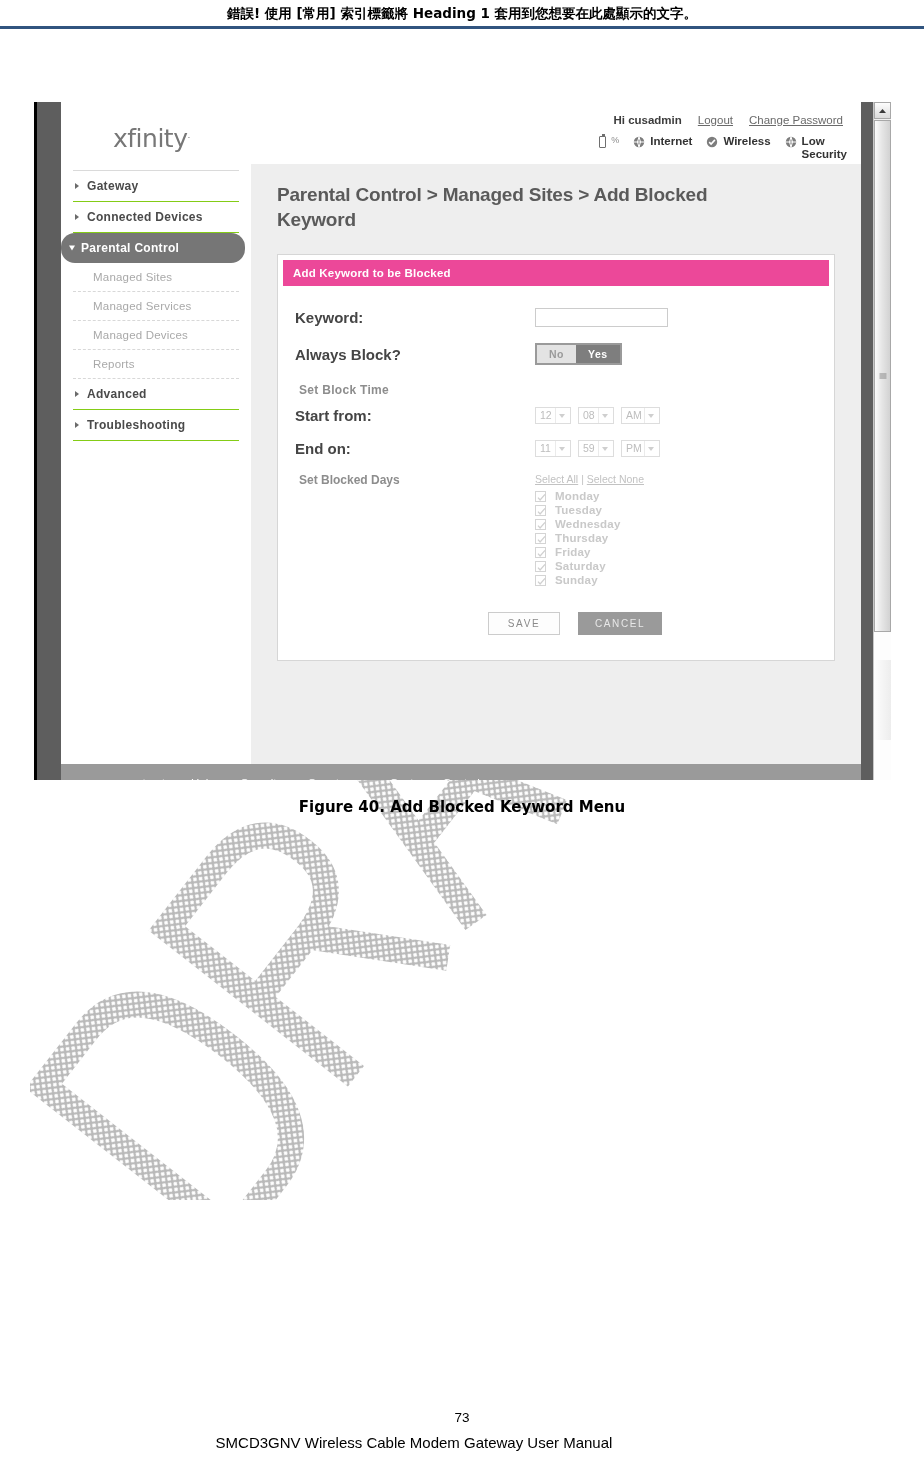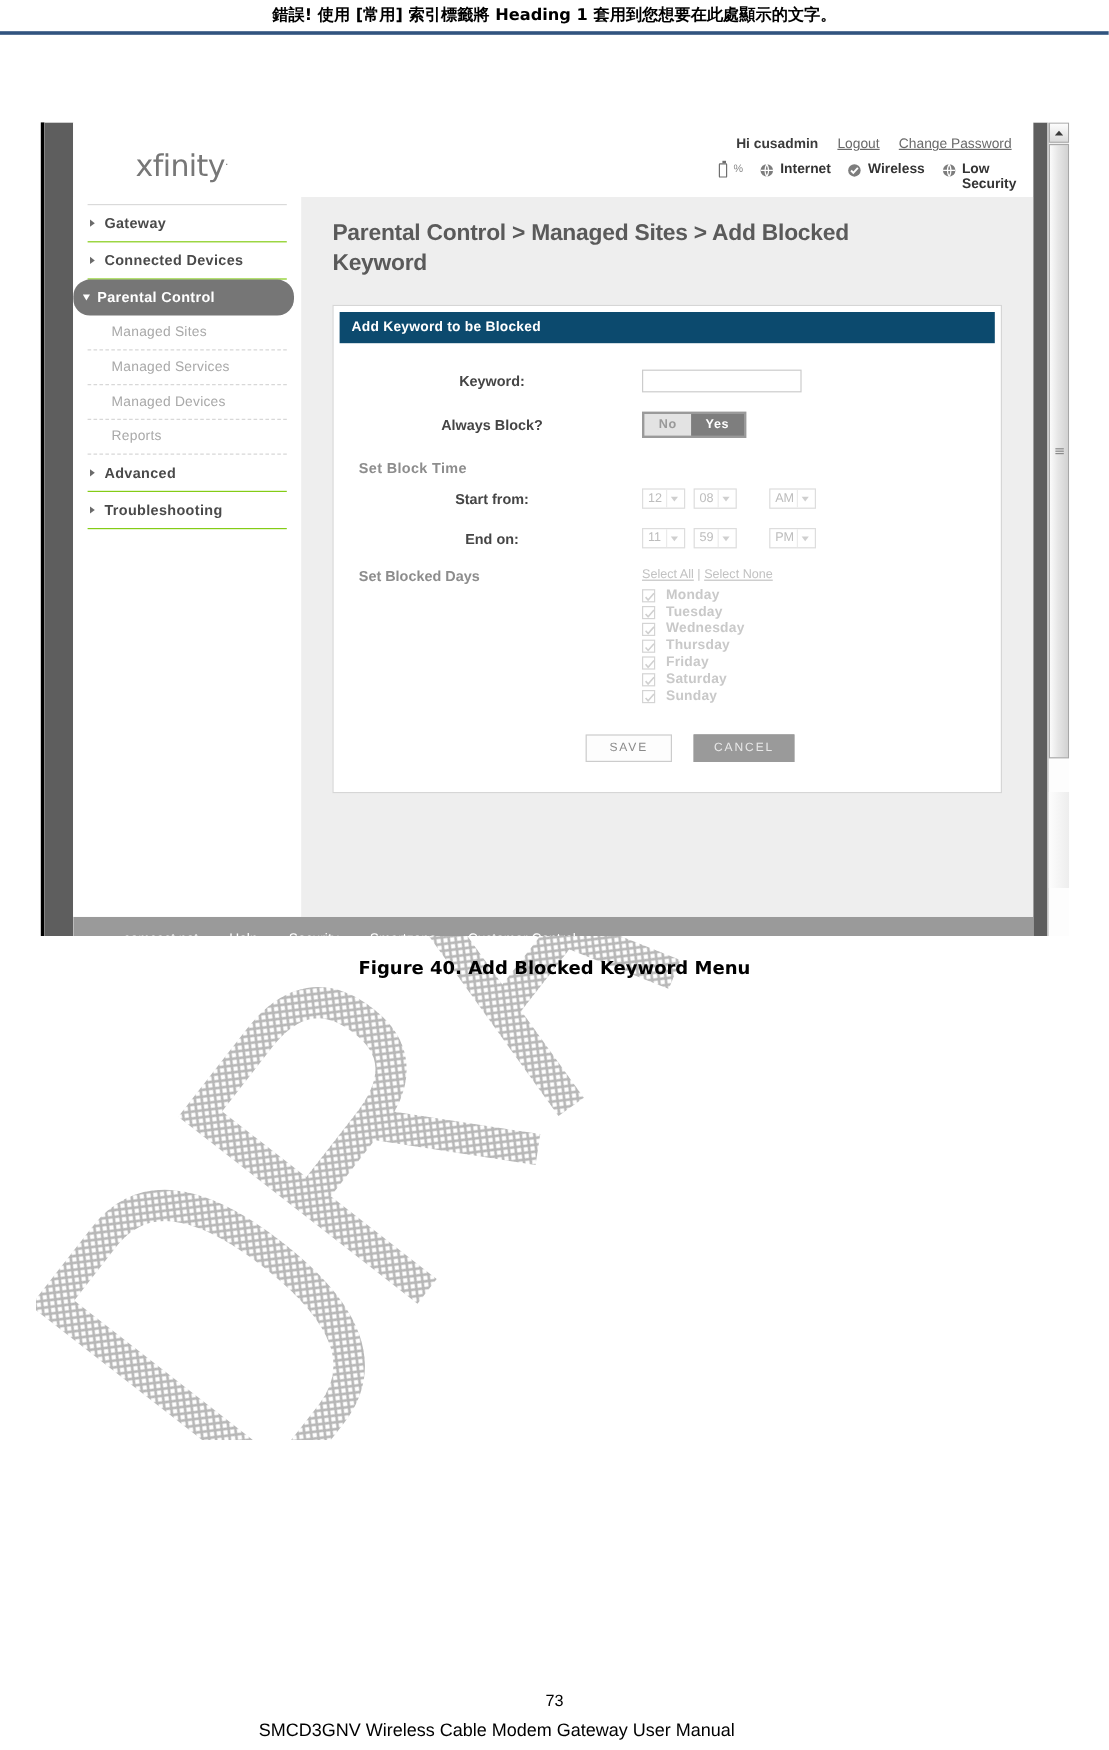--- a/index.html
+++ b/index.html
@@ -204,33 +204,33 @@
     letter-spacing:-0.2px;
     margin:0 0 22px 0;
     max-width:510px;
   }
   .panel {
     background:#ffffff;
     border:1px solid #d6d6d6;
     padding:5px;
   }
   .panel-head {
-    background:#0c4a6e;
+    background:#ec4899;
     color:#ffffff;
     font-size:11.5px; font-weight:bold;
     padding:7px 10px;
     letter-spacing:0.2px;
   }
   .panel-body { padding:22px 12px 20px 12px; }
 
   .frow { display:flex; align-items:center; margin-bottom:16px; }
   .flabel {
     width:240px; flex:0 0 240px;
-    text-align:center; padding-right:10px;
-    font-size:12px; font-weight:bold; color:#454545;
+    text-align:left; padding-right:10px;
+    font-size:15px; font-weight:bold; color:#454545;
   }
   .kw-input {
     width:133px; height:19px;
     border:1px solid #cccccc;
     background:#ffffff;
     font-size:11px;
     padding:1px 3px;
     outline:none;
   }
 
@@ -269,21 +269,21 @@
     width:13px;
     border-left:1px solid #ebebeb;
     display:flex; align-items:center; justify-content:center;
   }
   .sel .arrow i {
     display:block; width:0; height:0;
     border-left:3.5px solid transparent;
     border-right:3.5px solid transparent;
     border-top:4px solid #cfcfcf;
   }
-  .sel.wide { width:39px;margin-left:20px; }
+  .sel.wide { width:39px; }
 
   .sel-all {
     font-size:10.5px; color:#c2c2c2;
     margin-bottom:5px;
   }
   .sel-all a { color:#c2c2c2; }
 
   .day-row {
     display:flex; align-items:center; gap:9px;
     margin-bottom:2px;

